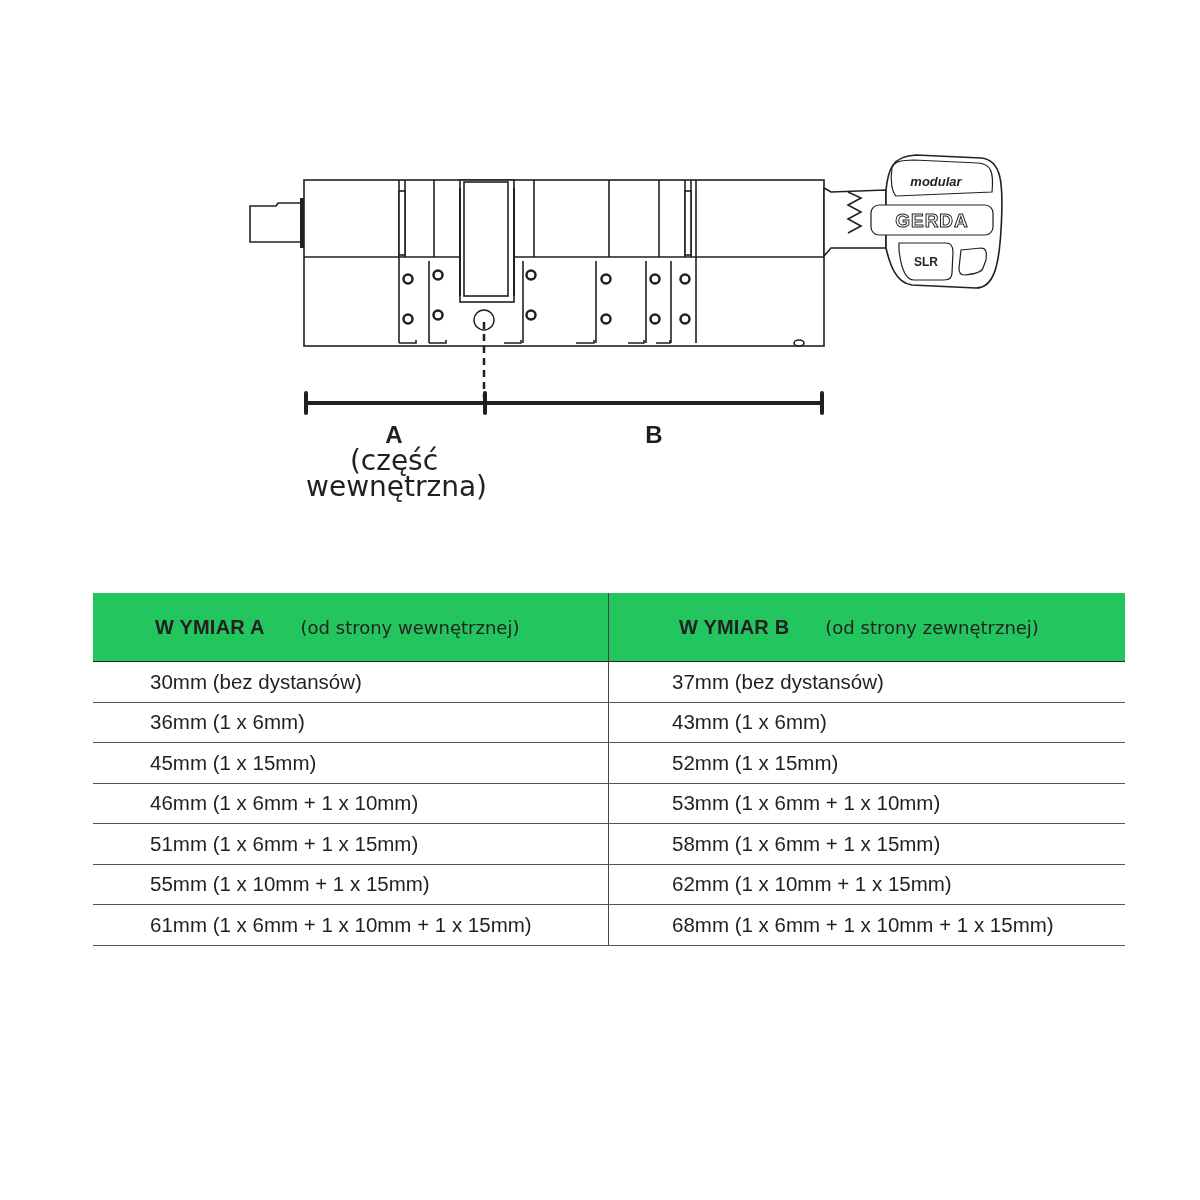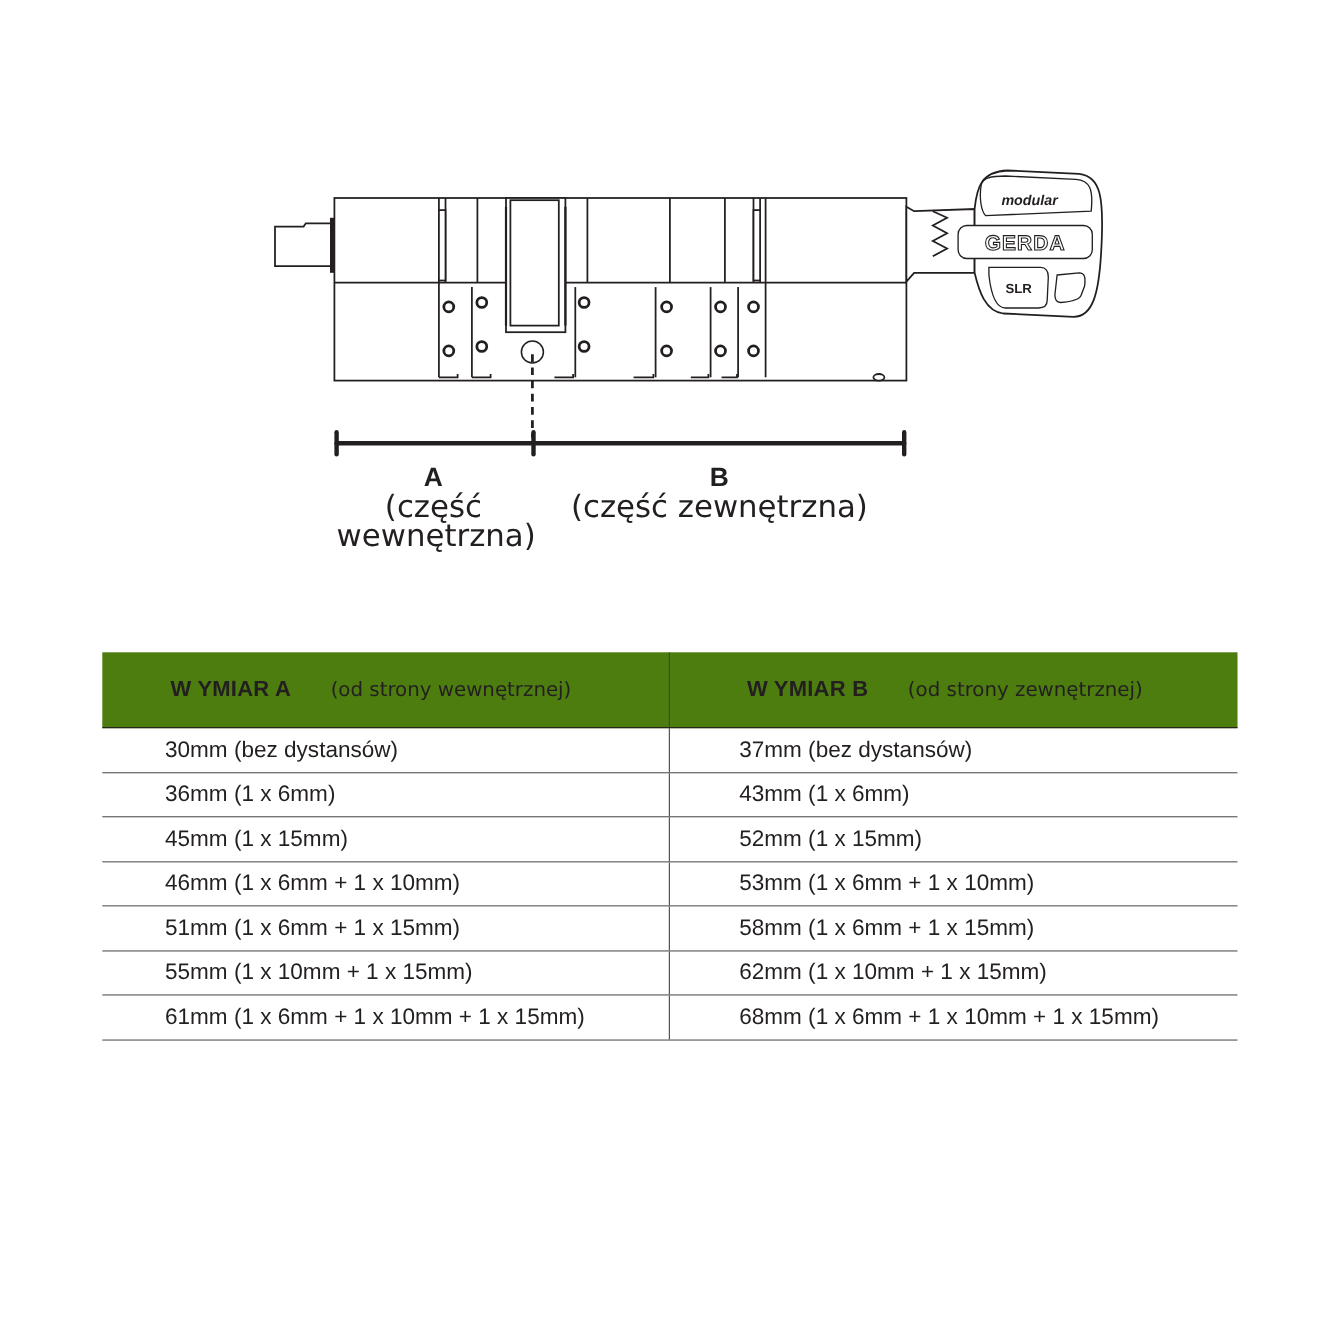--- a/index.html
+++ b/index.html
@@ -6,21 +6,21 @@
   body { width:1200px; height:1200px; position:relative; overflow:hidden;
          font-family:"Liberation Sans", sans-serif; color:#231f20; }
   .diagram { position:absolute; left:16px; top:0; width:1200px; height:560px; }
   .label { position:absolute; text-align:center; font-family:"DejaVu Sans", sans-serif; color:#231f20; }
   .label .letter { font-family:"Liberation Sans", sans-serif; font-weight:bold; font-size:24px; line-height:26px; display:block; }
   .label .desc { font-size:28px; line-height:26px; display:block; }
   .label-a { left:290px; top:422px; width:176px; }
   .label-b { left:500px; top:422px; width:276px; }
 
   .table { position:absolute; left:93px; top:593px; width:1032px; }
-  .thead { display:flex; height:68px; background:#4d7c0f; border-bottom:1.5px solid #231f20; }
+  .thead { display:flex; height:68px; background:#22c55e; border-bottom:1.5px solid #231f20; }
   .th { flex:0 0 50%; box-sizing:border-box; display:flex; align-items:center; font-size:20px; color:#231f20; }
   .th.col-a { padding-left:62px; border-right:1px solid #444; }
   .th.col-b { padding-left:70px; }
   .th .strong { font-weight:bold; letter-spacing:0.2px; margin-right:6px; }
   .th .rest { font-family:"DejaVu Sans", sans-serif; font-size:18px;margin-left:30px; }
   .row { display:flex; height:39.5px; border-bottom:1.5px solid #555; }
   .td { flex:0 0 50%; box-sizing:border-box; display:flex; align-items:center; font-size:20.5px; color:#231f20; }
   .td.col-a { padding-left:57px; border-right:1px solid #444; }
   .td.col-b { padding-left:63px; }
 </style>
@@ -110,21 +110,20 @@
     </g>
   </svg>
 
   <div class="label label-a">
     <span class="letter">A</span>
     <span class="desc">(część</span>
     <span class="desc">wewnętrzna)</span>
   </div>
   <div class="label label-b">
     <span class="letter">B</span>
-    <span class="desc">(część zewnętrzna)</span>
   </div>
 </div>
 
 <div class="table">
   <div class="thead">
     <div class="th col-a">
       <span class="strong">W YMIAR A</span>
       <span class="rest">(od strony wewnętrznej)</span>
     </div>
     <div class="th col-b">

